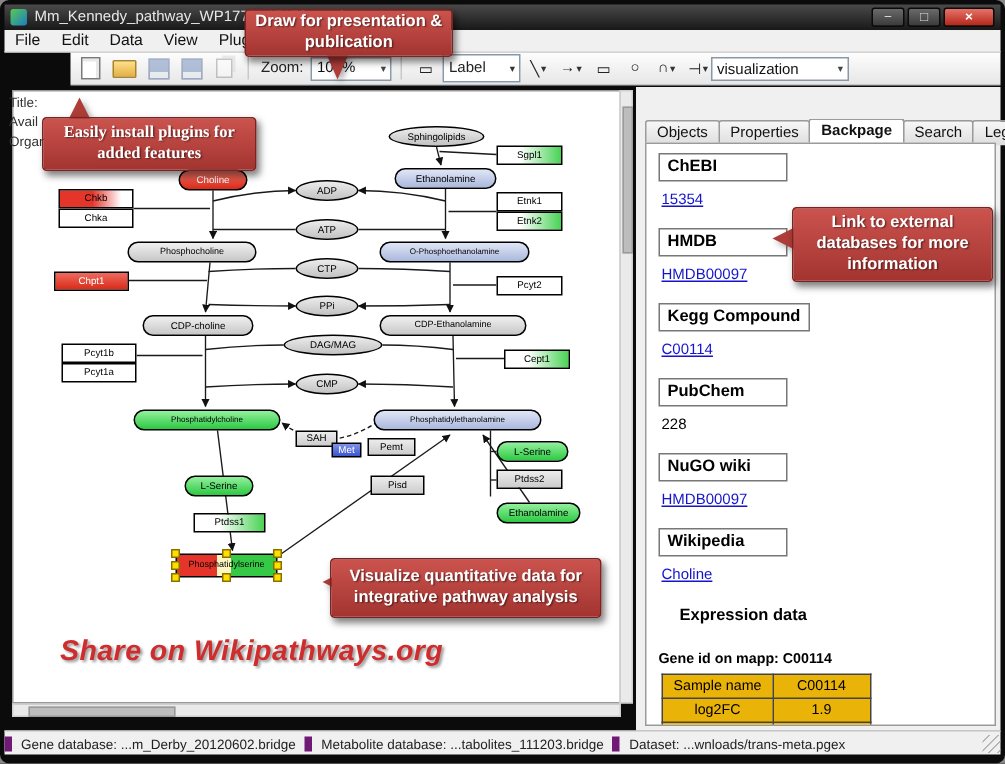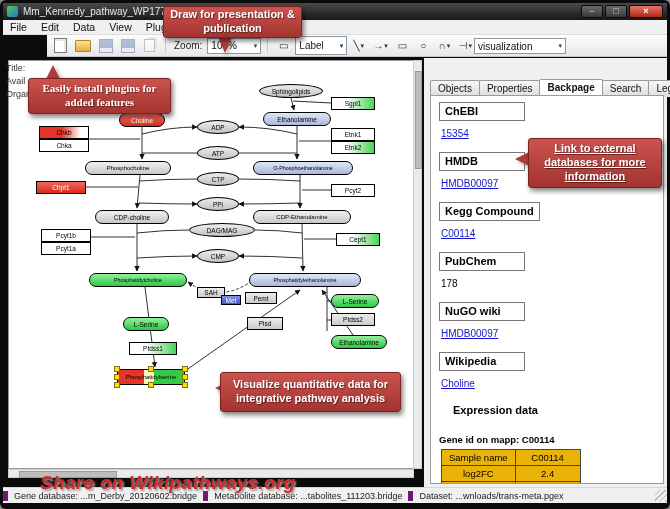--- a/index.html
+++ b/index.html
@@ -88,21 +88,21 @@
         background:repeating-linear-gradient(135deg,transparent 0 3px,#b5b5b5 3px 4px);}
   
   .callout{position:absolute;z-index:20;background:linear-gradient(#cb534e,#a33430);border:1px solid #7c2220;border-radius:3px;
            color:#fff;font-weight:bold;font-size:11px;text-align:center;display:flex;align-items:center;justify-content:center;
            padding:3px 6px;box-sizing:border-box;box-shadow:2px 3px 5px rgba(0,0,0,.5);text-shadow:1px 1px 1px rgba(0,0,0,.45);line-height:1.25;}
   .tri{position:absolute;width:0;height:0;z-index:19;filter:drop-shadow(2px 2px 2px rgba(0,0,0,.35));}
   .tri.down{border-left:7px solid transparent;border-right:7px solid transparent;border-top:16px solid #ae3c38;}
   .tri.up{border-left:7px solid transparent;border-right:7px solid transparent;border-bottom:14px solid #ae3c38;}
   .tri.left{border-top:7px solid transparent;border-bottom:7px solid transparent;border-right:14px solid #ae3c38;}
   .share{position:absolute;left:40px;top:424px;z-index:15;font-size:19px;font-weight:bold;font-style:italic;color:#cf2d2d;
-         text-shadow:1.5px 1.5px 2px #9a9a9a;letter-spacing:.3px;margin-top:48px;}
+         text-shadow:1.5px 1.5px 2px #9a9a9a;letter-spacing:.3px;}
 </style>
 </head>
 <body>
 
 <div class="stage">
 
   <div class="titlebar">
     <div class="appicon"></div>
     <div class="title-text">Mm_Kennedy_pathway_WP1771_45176.gpml</div>
     <div class="winbtns">
@@ -288,35 +288,35 @@
         <div class="tab">Properties</div>
         <div class="tab active">Backpage</div>
         <div class="tab">Search</div>
         <div class="tab">Legend</div>
       </div>
     <div class="panelbody">
       <div>
           <div class="bp-sec"><div class="bp-header">ChEBI</div><a class="bp-link">15354</a></div>
           <div class="bp-sec"><div class="bp-header">HMDB</div><a class="bp-link">HMDB00097</a></div>
           <div class="bp-sec"><div class="bp-header">Kegg Compound</div><a class="bp-link">C00114</a></div>
-          <div class="bp-sec"><div class="bp-header">PubChem</div><div class="bp-value">178</div></div>
+          <div class="bp-sec"><div class="bp-header">PubChem</div><div class="bp-value">228</div></div>
           <div class="bp-sec"><div class="bp-header">NuGO wiki</div><a class="bp-link">HMDB00097</a></div>
           <div class="bp-sec"><div class="bp-header">Wikipedia</div><a class="bp-link">Choline</a></div>
         </div>
       <div class="bp-expr">Expression data</div>
       <div class="bp-geneid">Gene id on mapp: C00114</div>
       <table class="expr">
           <tbody>
             <tr>
               <td>Sample name</td>
               <td>C00114</td>
             </tr>
             <tr>
               <td>log2FC</td>
-              <td>2.4</td>
+              <td>1.9</td>
             </tr>
             <tr>
               <td>pvalue</td>
               <td>7.80252E-4</td>
             </tr>
           </tbody>
         </table>
     </div>
   </div>
 
@@ -332,21 +332,21 @@
   <div class="callout" style="left:163px;top:6px;width:139px;height:32px;">
     <span>Draw for presentation &amp; publication</span>
   </div>
   <div class="tri down" style="left:218px;top:37px;"></div>
 
   <div class="callout" style="left:28px;top:78px;width:143px;height:36px;font-family:Liberation Serif, serif;">
     <span>Easily install plugins for added features</span>
   </div>
   <div class="tri up" style="left:46px;top:65px;"></div>
 
-  <div class="callout" style="left:528px;top:138px;width:134px;height:50px;text-decoration:underline;">
+  <div class="callout" style="left:528px;top:138px;width:134px;height:50px;">
     <span>Link  to external databases  for more information</span>
   </div>
   <div class="tri left" style="left:515px;top:152px;"></div>
 
   <div class="callout" style="left:220px;top:372px;width:181px;height:40px;">
     <span>Visualize quantitative data  for integrative pathway analysis</span>
   </div>
   <div class="tri left" style="left:215px;top:381px;"></div>
 
   <div class="share">Share on Wikipathways.org</div>

